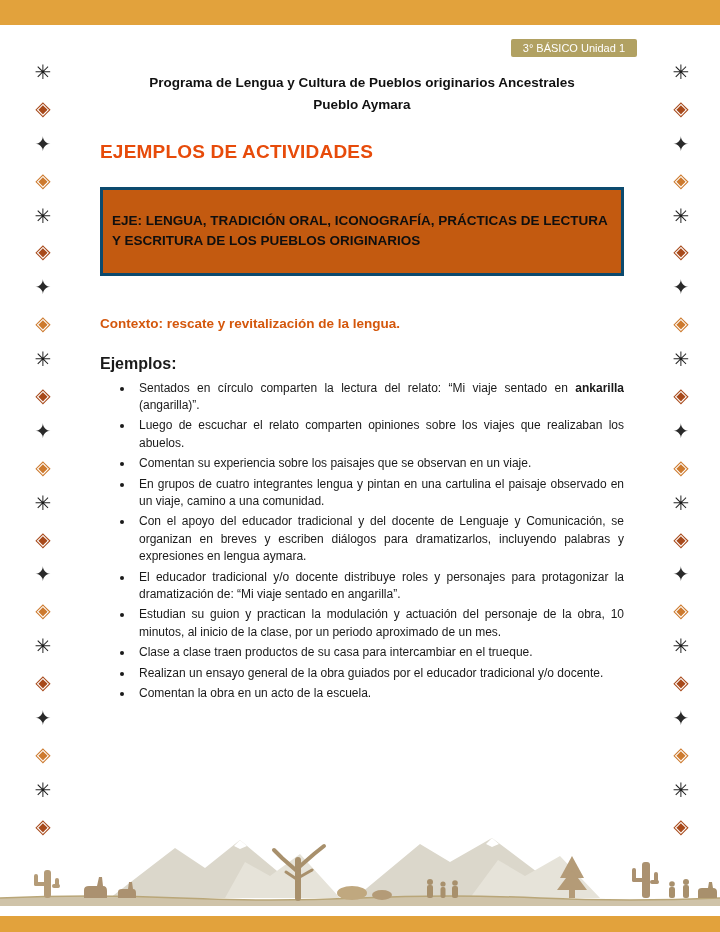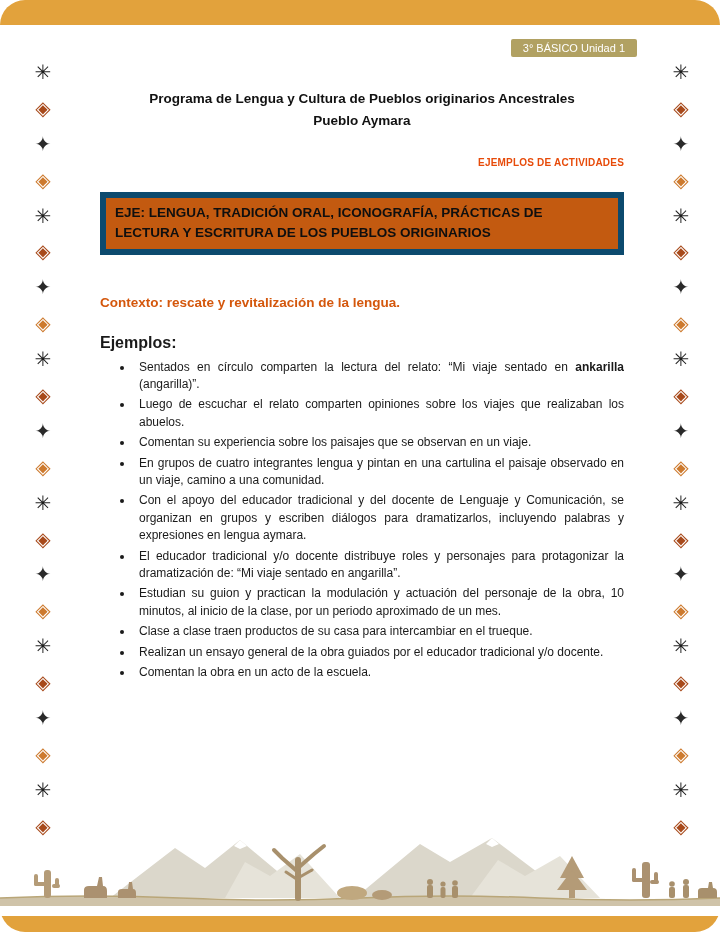--- a/index.html
+++ b/index.html
@@ -1,19 +1,19 @@
 <!DOCTYPE html>
 <html style="--top-bar: #e2a23c; --badge-bg: #b1a162; --eje-bg: #c35a10; --accent-red: #e74b0a; --accent-orange: #d4570c; --accent-orange2: #bf4e0b;"><head>
 <meta charset="utf-8">
 <style>
   html,body { margin:0; padding:0; background:#ffffff; }
   .page {
     position:relative; width:720px; height:932px; margin:0 auto;
     background:#ffffff; overflow:hidden;
-    font-family:"Liberation Sans", sans-serif; color:#1a1a1a;border-radius:25px;
+    font-family:"Liberation Sans", sans-serif; color:#1a1a1a;
   }
   .topbar {
     position:absolute; top:0; left:0; right:0; height:25px;
     background:var(--top-bar,#e2a23c);
   }
   .bottombar {
     position:absolute; bottom:0; left:0; right:0; height:16px;
     background:var(--top-bar,#e2a23c);
   }
   .badge {
@@ -23,31 +23,31 @@
   }
   .ornament {
     position:absolute; top:62px; bottom:96px; width:34px;
     display:flex; flex-direction:column; justify-content:space-between;
     align-items:center; font-size:20px; line-height:1;
   }
   .ornament.left  { left:26px; }
   .ornament.right { right:22px; }
   .ornament .motif { display:block; }
 
-  .content { position:absolute; left:100px; right:96px; top:88px; }
+  .content { position:absolute; left:100px; right:96px; top:72px; }
   .prog-title {
     text-align:center; font-weight:bold; font-size:13.5px; line-height:1.6; color:#111111;
   }
   .section-title {
-    text-align:right; font-weight:bold; font-size:10px; letter-spacing:.2px;
+    text-align:left; font-weight:bold; font-size:19px; letter-spacing:.2px;
     color:var(--accent-red,#e74b0a); margin-top:26px;
   }
   .eje-banner {
     margin-top:24px; background:var(--eje-bg,#c35a10);
-    border:6px solid #0c4a6e; padding:5px 9px;
+    border:3px solid #0c4a6e; padding:21px 9px;
     font-weight:bold; font-size:13.5px; line-height:1.5; color:#0f0f0f;
   }
   .context-heading {
     margin-top:40px; font-weight:bold; font-size:13.5px;
     color:var(--accent-orange,#d4570c);
   }
   .activity { margin-top:24px; font-size:12px; line-height:1.55; }
   .activity .label { font-weight:bold; color:var(--accent-orange2,#bf4e0b); }
   .examples-heading { margin-top:24px; font-weight:bold; font-size:16px; }
   ul.examples {
@@ -132,21 +132,21 @@
     <div class="context-heading">Contexto: rescate y revitalización de la lengua.</div>
 
 
     <div class="examples-heading">Ejemplos:</div>
 
     <ul class="examples">
       <li><span>Sentados en círculo comparten la lectura del relato: “Mi viaje sentado en </span><b>ankarilla</b><span> (angarilla)”.</span></li>
       <li>Luego de escuchar el relato comparten opiniones sobre los viajes que realizaban los abuelos.</li>
       <li>Comentan su experiencia sobre los paisajes que se observan en un viaje.</li>
       <li>En grupos de cuatro integrantes lengua y pintan en una cartulina el paisaje observado en un viaje, camino a una comunidad.</li>
-      <li>Con el apoyo del educador tradicional y del docente de Lenguaje y Comunicación, se organizan en grupos y escriben diálogos para dramatizarlos, incluyendo palabras y expresiones en lengua aymara.</li>
+      <li>Con el apoyo del educador tradicional y del docente de Lenguaje y Comunicación, se organizan en breves y escriben diálogos para dramatizarlos, incluyendo palabras y expresiones en lengua aymara.</li>
       <li>El educador tradicional y/o docente distribuye roles y personajes para protagonizar la dramatización de: “Mi viaje sentado en angarilla”.</li>
       <li>Estudian su guion y practican la modulación y actuación del personaje de la obra, 10 minutos, al inicio de la clase, por un periodo aproximado de un mes.</li>
       <li>Clase a clase traen productos de su casa para intercambiar en el trueque.</li>
       <li>Realizan un ensayo general de la obra guiados por el educador tradicional y/o docente.</li>
       <li>Comentan la obra en un acto de la escuela.</li>
     </ul>
   </div>
 
   <svg class="footer-art" viewBox="0 0 720 84" width="720" height="84" preserveAspectRatio="none" aria-hidden="true">
 

